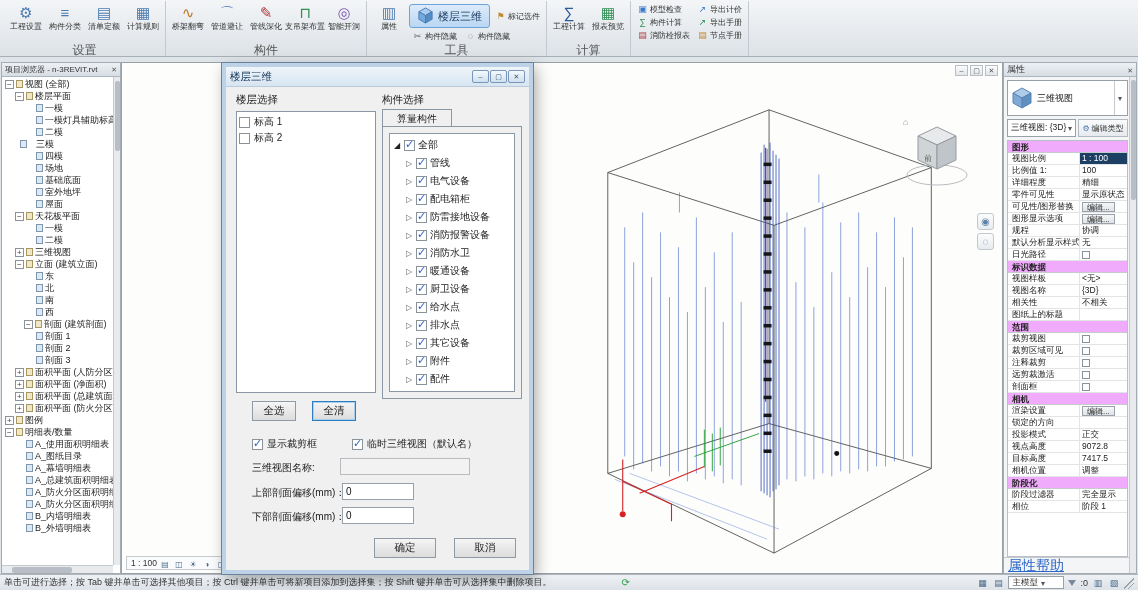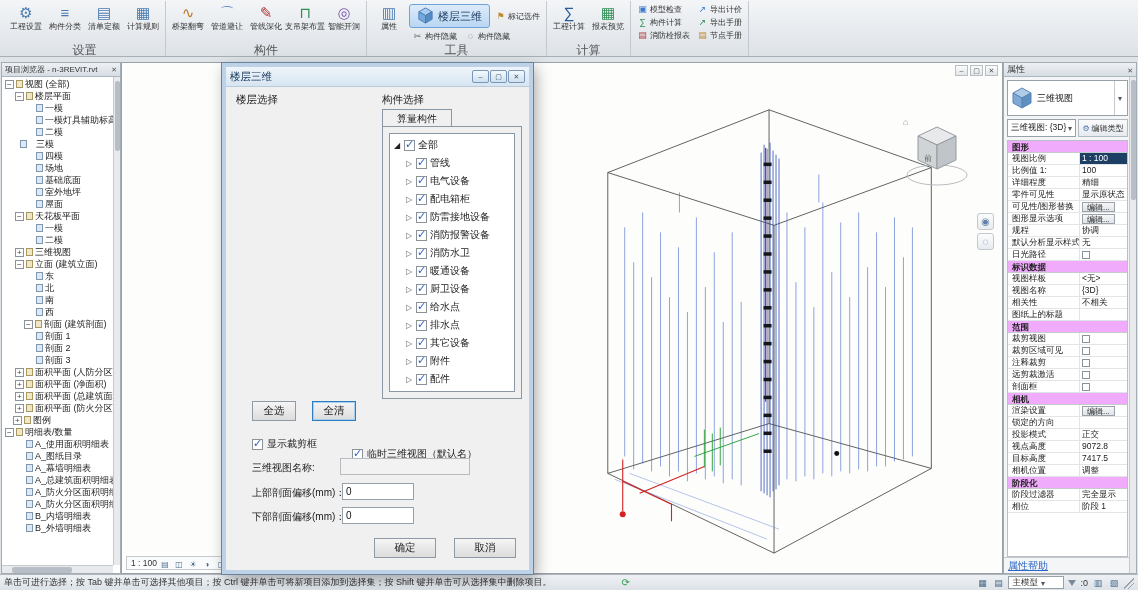--- a/index.html
+++ b/index.html
@@ -76,21 +76,21 @@
 .pet-ic::before{content:"⚙";font-size:8px;color:#4a7ab0}
 .pgrid{flex:1;margin:0 8px 0 3px;background:#fff;border:1px solid #b8bfc6;overflow:hidden}
 .prop-sec{height:12px;line-height:12px;background:#f0abfc;border-bottom:1px solid #c5cacf;font-weight:bold;font-size:8.5px;padding-left:4px;color:#222}
 .prop-row{display:flex;height:12px;border-bottom:1px solid #e2e5e8;font-size:8.5px}
 .prop-label{flex:0 0 72px;padding-left:4px;border-right:1px solid #e2e5e8;overflow:hidden;white-space:nowrap;color:#222;line-height:11px}
 .prop-value{flex:1;padding:0 2px;overflow:hidden;white-space:nowrap;line-height:11px;color:#222;display:flex;align-items:center}
 .prop-value.sel{background:#1c3f63;color:#fff}
 .pbtn{border:1px solid #9aa1a8;background:linear-gradient(#f6f7f8,#dfe3e7);padding:0 4px;font-size:8px;line-height:9px;height:10px}
 .pcheck{width:8px;height:8px;border:1px solid #8a929a;background:#fff;display:inline-block}
 .pfoot{height:16px;border-top:1px solid #c5cacf;display:flex;align-items:center;padding:0 4px}
-.plink{color:#2a66c8;text-decoration:underline;font-size:10px}
+.plink{color:#2a66c8;text-decoration:underline;font-size:14px}
 .pscroll{position:absolute;right:0;top:14px;bottom:0;width:7px;background:#e8eaed;border-left:1px solid #c5cacf}
 .pscroll .thumb{position:absolute;top:3px;left:1px;width:5px;height:120px;background:#b7bec5;border-radius:2px}
 
 
 .dialog{position:absolute;left:222px;top:63px;width:311px;height:511px;border:4px solid #bdd2e6;outline:1px solid #69839c;background:#f0f0f0;z-index:60;box-shadow:3px 5px 14px rgba(0,0,0,.35)}
 .dlg-title{height:20px;background:linear-gradient(#eff5fa,#d7e5f2);display:flex;align-items:center;padding:0 4px;border-bottom:1px solid #b9cbdb}
 .dlg-title-text{font-size:10.5px;color:#17375a}
 .dlg-btns{margin-left:auto;display:flex;gap:1px}
 .dlg-btn{width:17px;height:13px;border:1px solid #7a96b8;border-radius:2px;background:linear-gradient(#f4f9fd,#cfe0ef);font-size:7px;line-height:11px;text-align:center;color:#3a5a7a}
 .db-min::before{content:"–"}
@@ -111,21 +111,21 @@
 .cexp::before{content:"▷"}
 .cexp.open::before{content:"◢";color:#222}
 .cb{width:11px;height:11px;border:1px solid #8a929a;background:#fff;flex:0 0 11px;position:relative}
 .cb.on::before{content:"✓";position:absolute;left:0px;top:-3px;font-size:11px;color:#2b5fc7;font-weight:bold}
 .dlg-btn-row{position:absolute;left:0;top:314px;width:150px}
 .btn{border:1px solid #8e9aa5;background:linear-gradient(#f5f5f5,#dcdcdc);font-size:10.5px;font-family:inherit;color:#1c1c1c}
 .btn-sel-all{position:absolute;left:26px;top:0;width:44px;height:20px}
 .btn-clear-all{position:absolute;left:86px;top:0;width:44px;height:20px;border:1px solid #2d7cc2;box-shadow:inset 0 0 0 1px #a8d0f0}
 .dlg-check{position:absolute;display:flex;align-items:center;gap:4px;font-size:10px}
 .chk1{left:26px;top:350px}
-.chk2{left:126px;top:360px}
+.chk2{left:126px;top:350px}
 .dlg-field-label{position:absolute;font-size:10px;white-space:nowrap}
 .fl-name{left:26px;top:374px}
 .fl-top{left:26px;top:399px}
 .fl-bot{left:26px;top:423px}
 .dlg-input{position:absolute;height:17px;border:1px solid #98a0a8;background:#fff;font-size:10px;font-family:inherit;padding:0 3px;color:#111}
 .in-name{left:114px;top:371px;width:130px;background:#f2f2f2;border-color:#b8bcc0}
 .in-top{left:116px;top:396px;width:72px}
 .in-bot{left:116px;top:420px;width:72px}
 .btn-ok{position:absolute;left:148px;top:451px;width:62px;height:20px}
 .btn-cancel{position:absolute;left:228px;top:451px;width:62px;height:20px}
@@ -422,21 +422,21 @@
           <div class="trow" style="padding-left: 13px;">
             <span class="texp plus"></span>
             <span class="tico cat"></span>
             <span class="tlb">面积平面 (总建筑面积)</span>
           </div>
           <div class="trow" style="padding-left: 13px;">
             <span class="texp plus"></span>
             <span class="tico cat"></span>
             <span class="tlb">面积平面 (防火分区面积)</span>
           </div>
-          <div class="trow" style="padding-left: 11px;">
+          <div class="trow" style="padding-left: 3px;">
             <span class="texp plus"></span>
             <span class="tico cat"></span>
             <span class="tlb">图例</span>
           </div>
           <div class="trow" style="padding-left: 3px;">
             <span class="texp minus"></span>
             <span class="tico cat"></span>
             <span class="tlb">明细表/数量</span>
           </div>
           <div class="trow" style="padding-left: 13px;">
@@ -731,20 +731,30 @@
       <span class="dlg-btns">
         <span class="dlg-btn db-min"></span>
         <span class="dlg-btn db-max"></span>
         <span class="dlg-btn db-cls"></span>
       </span>
     </div>
     <div class="dlg-body">
       <div class="dlg-sec-label lbl-floor">楼层选择</div>
       <div class="dlg-sec-label lbl-comp">构件选择</div>
 
+      <div class="listbox" id="floor-list">
+          <div class="flrow">
+            <span class="cb"></span>
+            <span>标高 1</span>
+          </div>
+          <div class="flrow">
+            <span class="cb"></span>
+            <span>标高 2</span>
+          </div>
+        </div>
 
       <div class="tabbtn">算量构件</div>
       <div class="compframe">
         <div class="comp-tree" id="comp-tree">
             <div class="ctrow">
               <span class="cexp open"></span>
               <span class="cb on"></span>
               <span>全部</span>
             </div>
             <div class="ctrow child">

